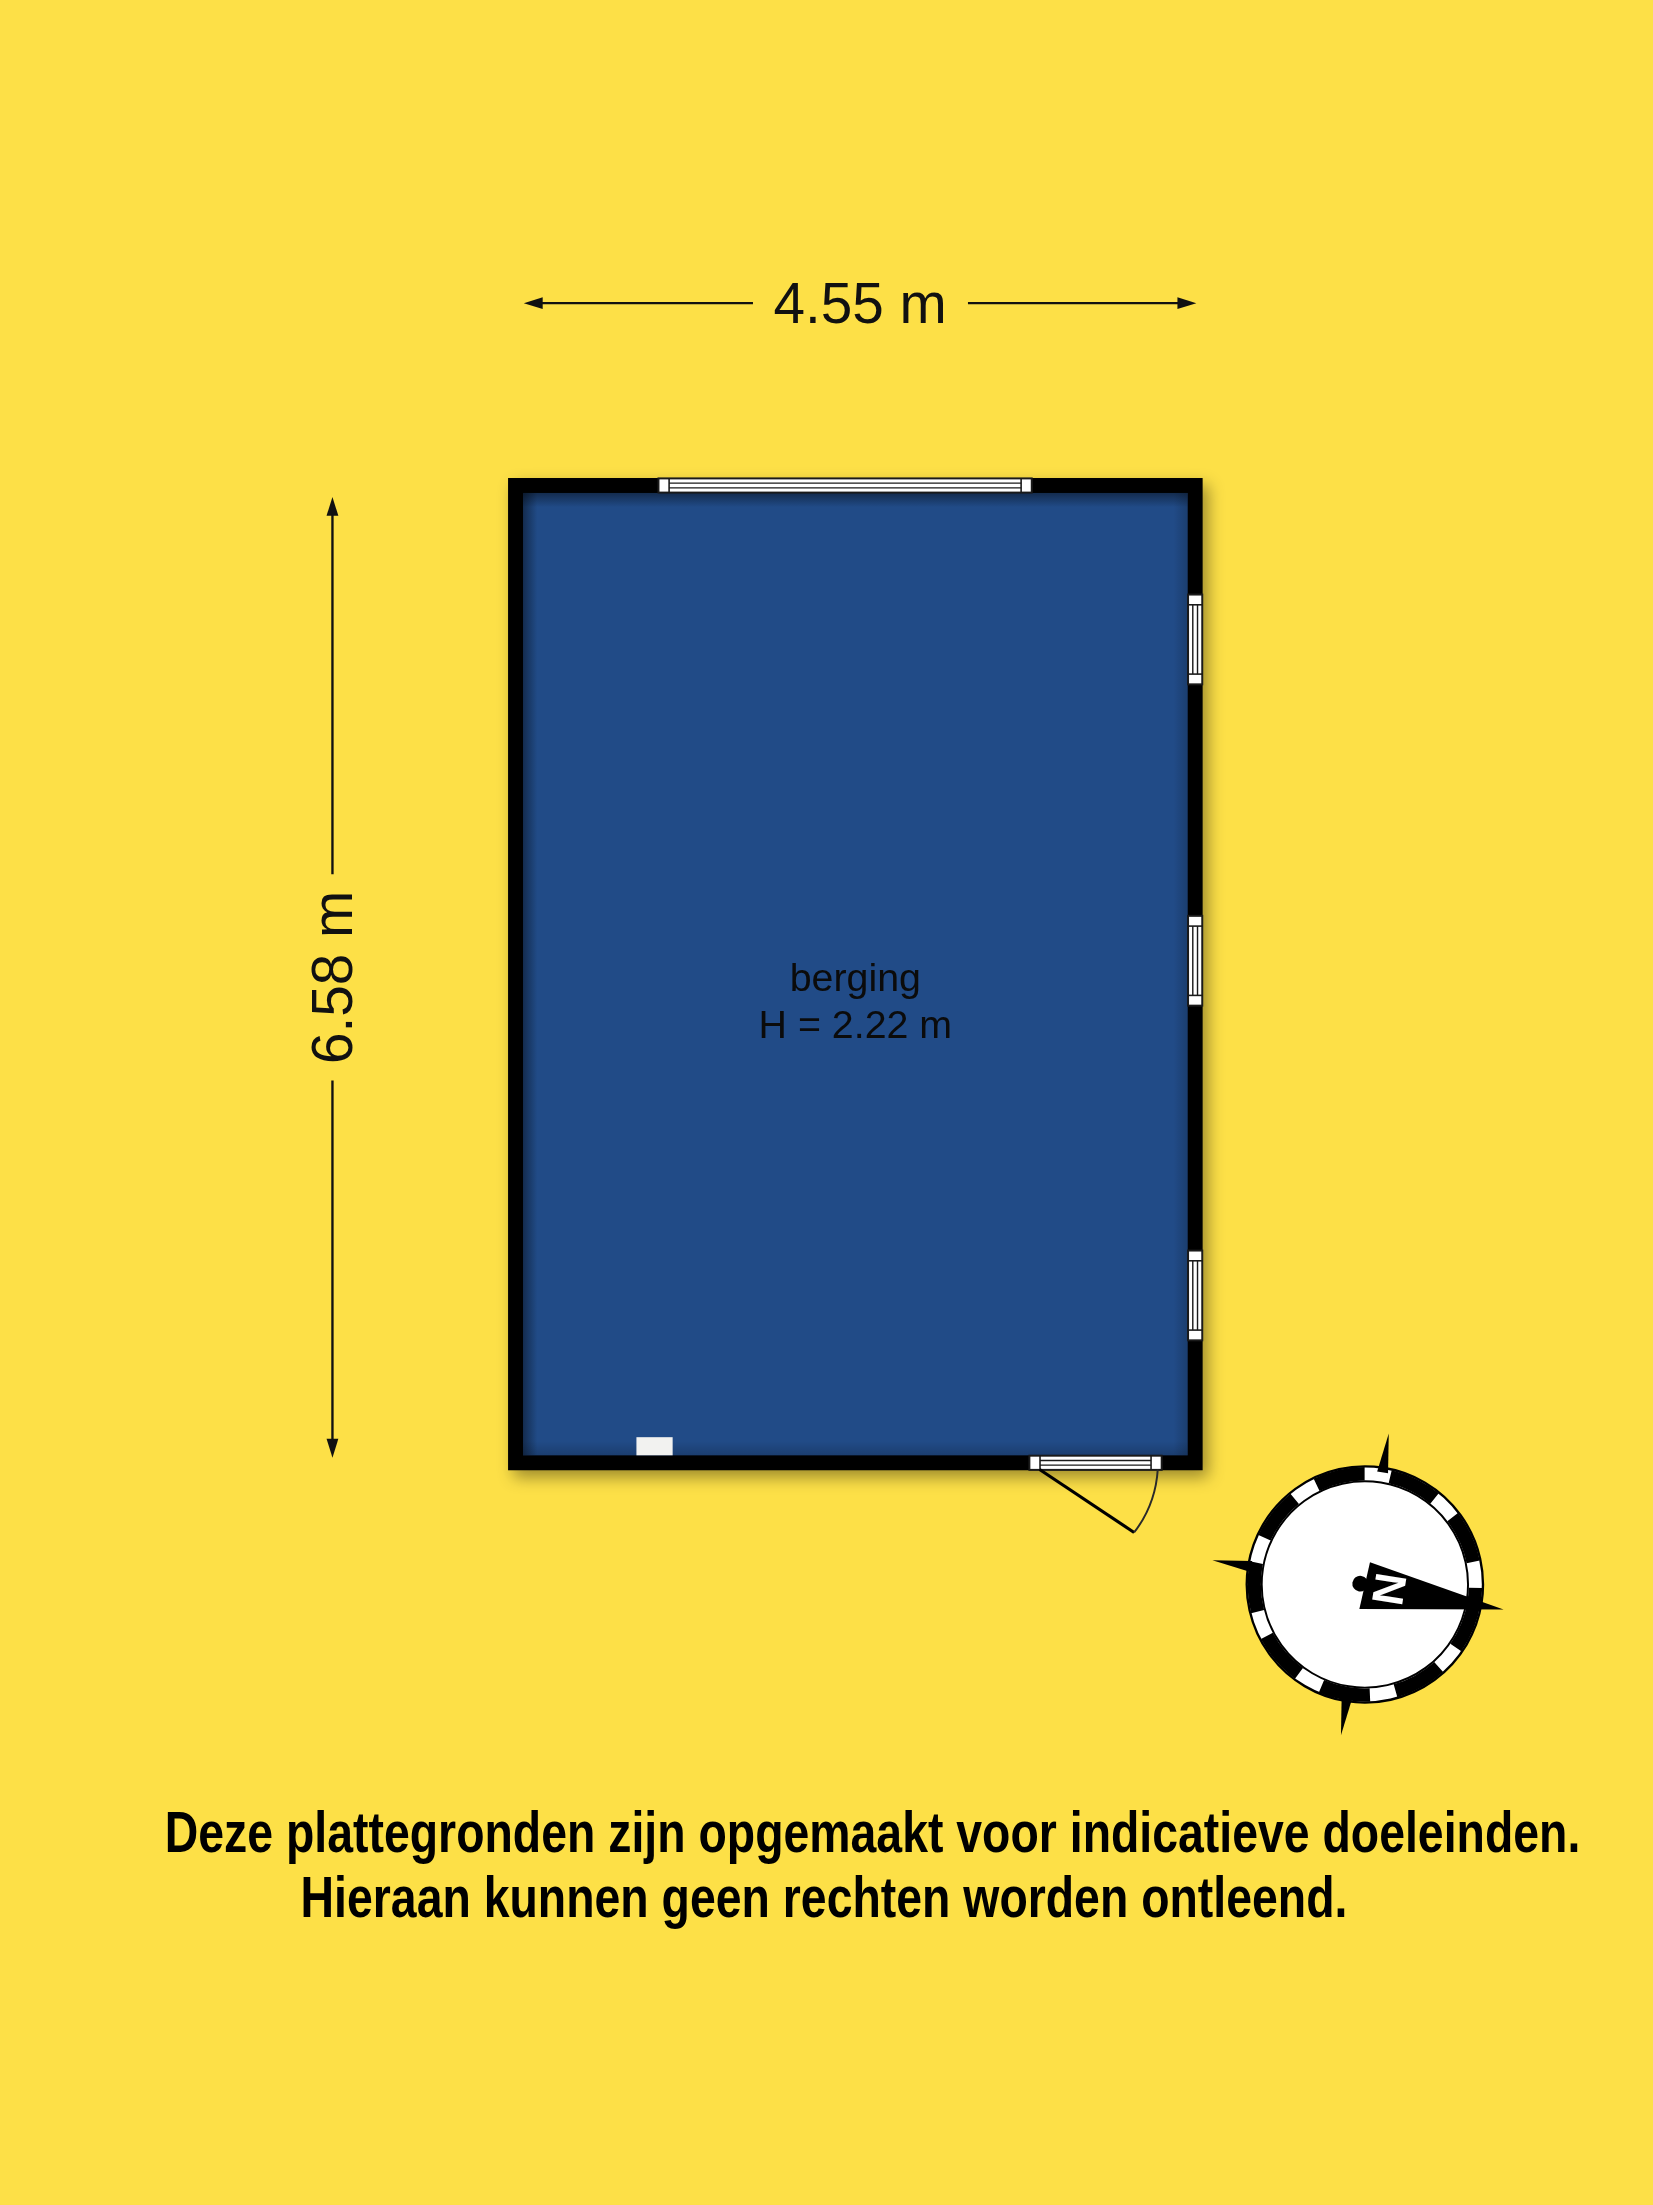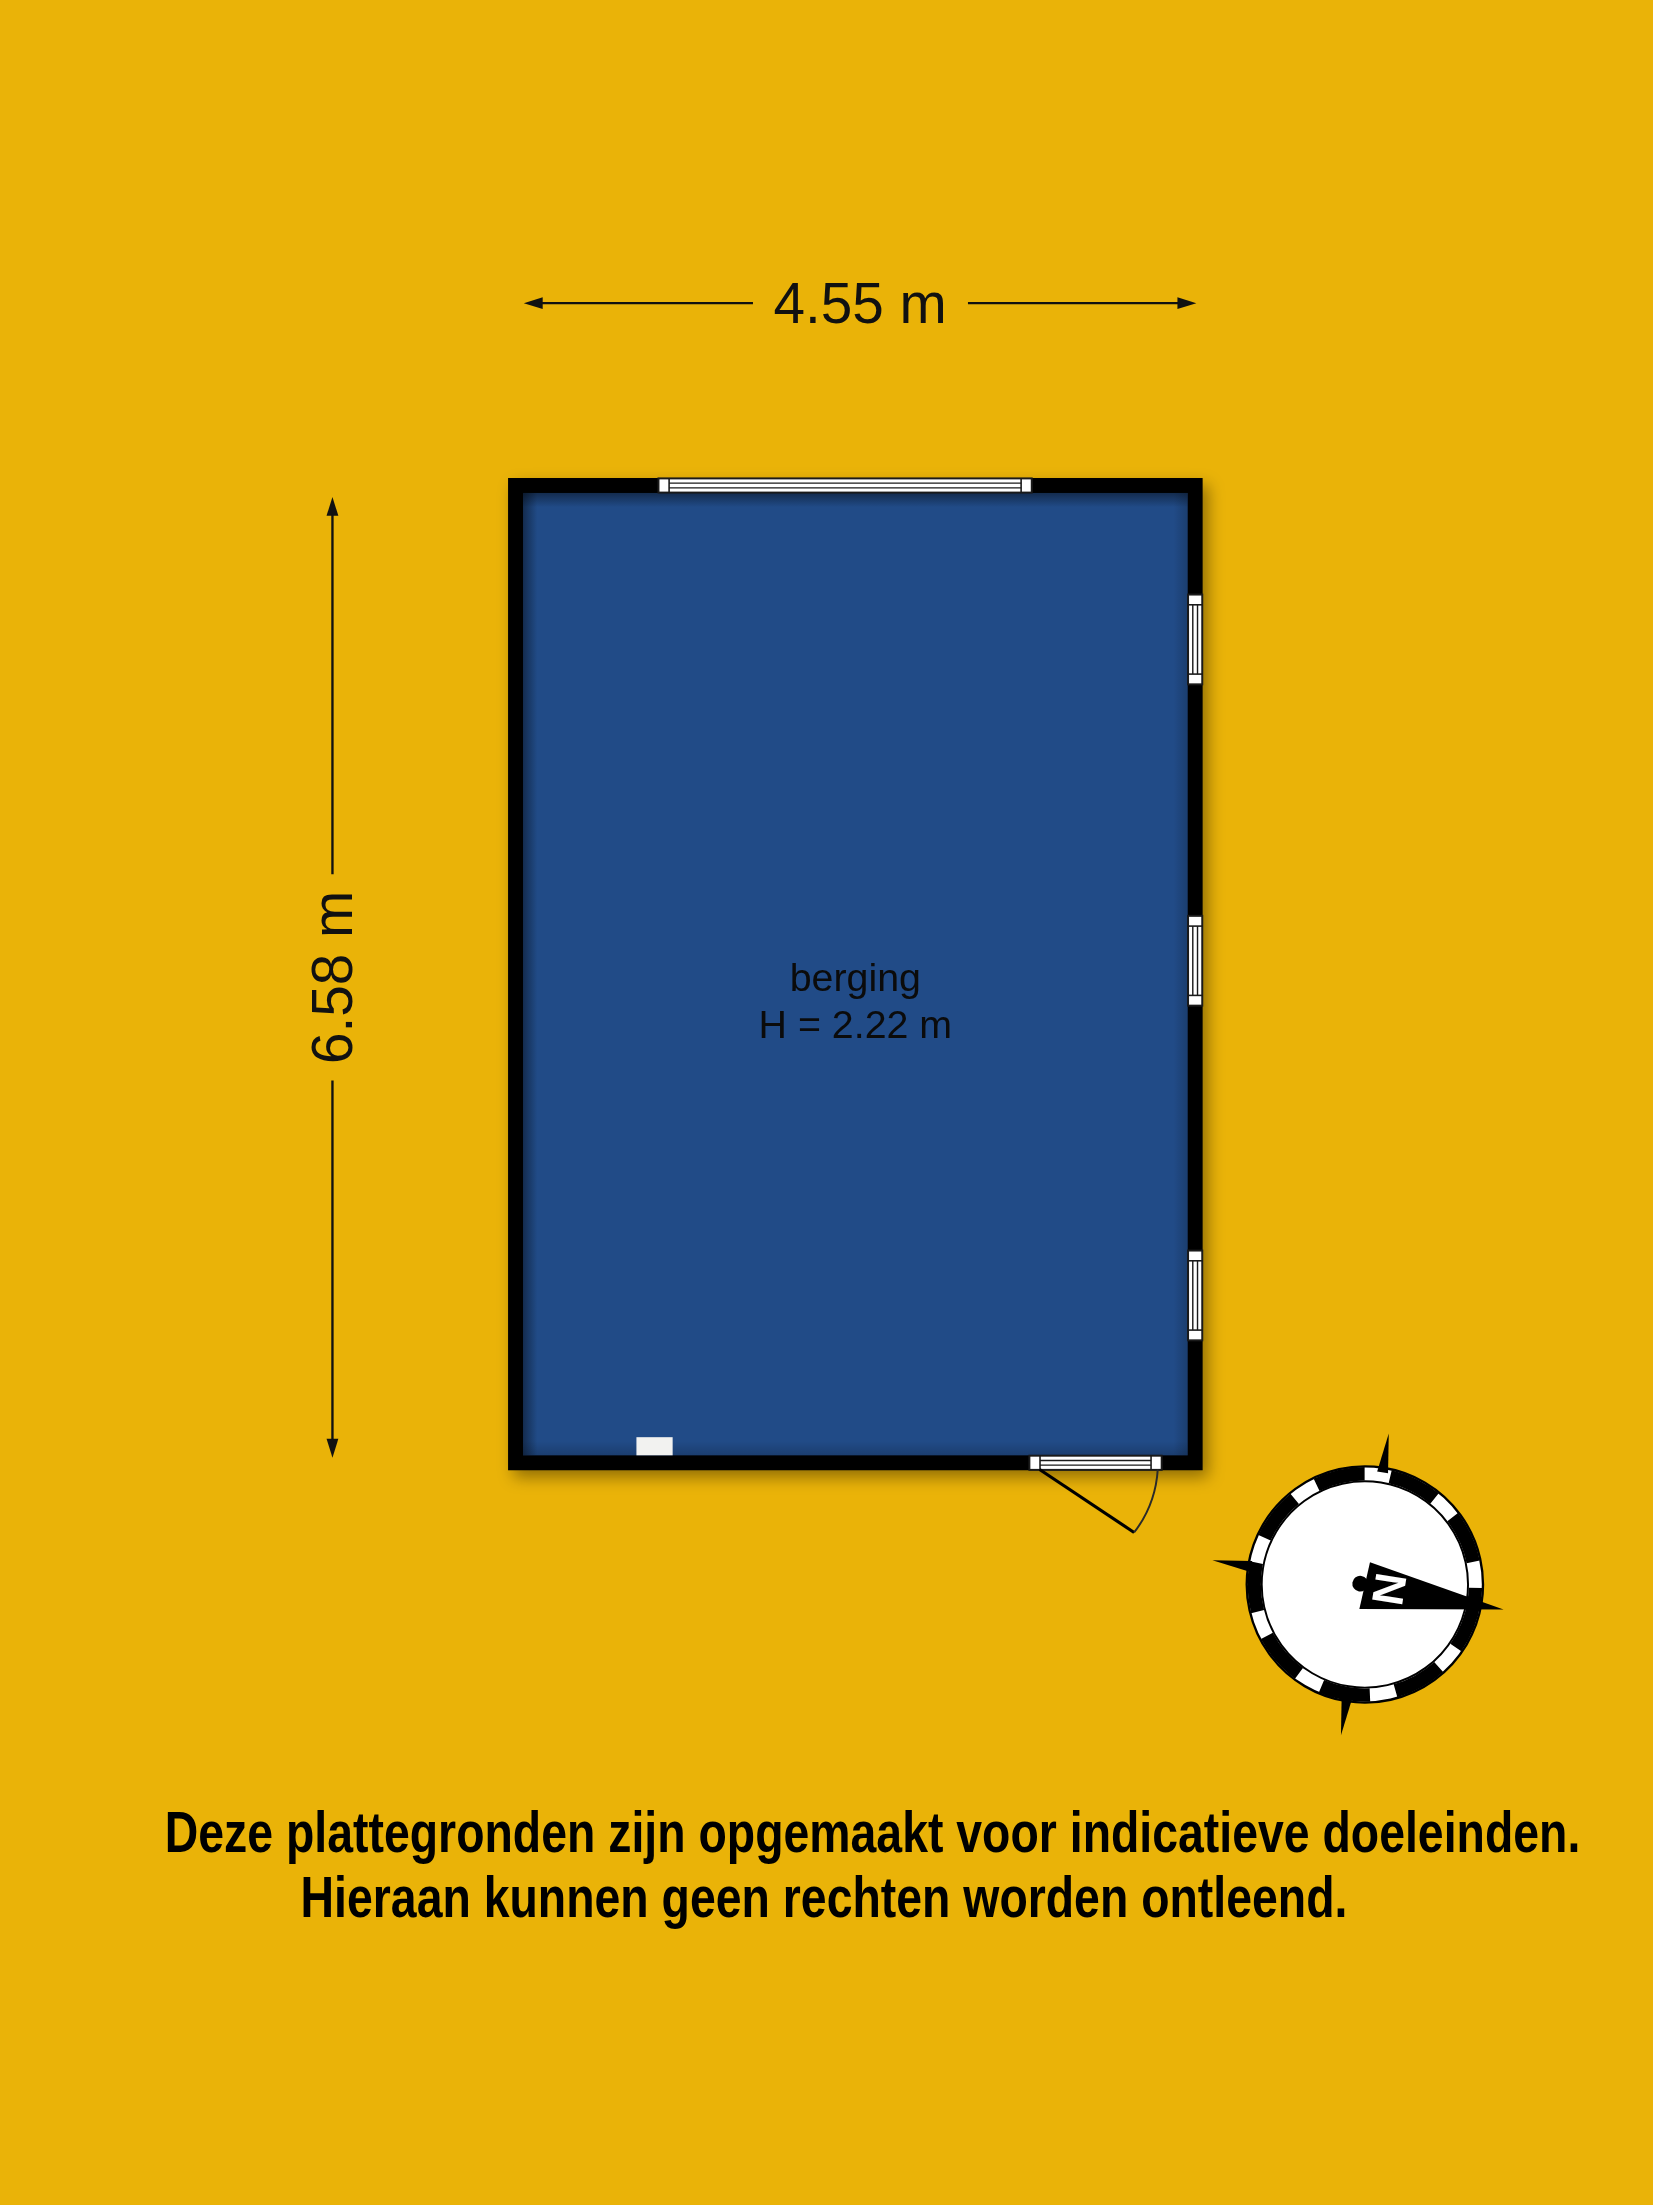--- a/index.html
+++ b/index.html
@@ -1,17 +1,17 @@
 <!DOCTYPE html>
 <html style="font-size:12.6px"><head>
 <meta charset="utf-8">
 <style>
   html,body{margin:0;padding:0;background:#ffffff;}
   .canvas{
-    position:relative;width:1654px;height:2205px;background:#eab308;
+    position:relative;width:1654px;height:2205px;background:#fde047;
     font-family:"Liberation Sans",sans-serif;overflow:hidden;
   }
   .plan-svg{position:absolute;left:0;top:0;}
   svg{font-family:"Liberation Sans",sans-serif;}
   .dim-label{font-size:72px;fill:#111111;}
   .room-label{font-size:50px;fill:#0b0b0b;}
   .north-label{font-size:56px;font-weight:bold;fill:#ffffff;}
   .disclaimer{
     position:absolute;left:0;top:1799px;width:1648px;
     text-align:center;font-weight:bold;font-size:58px;line-height:65px;color:#000000;

